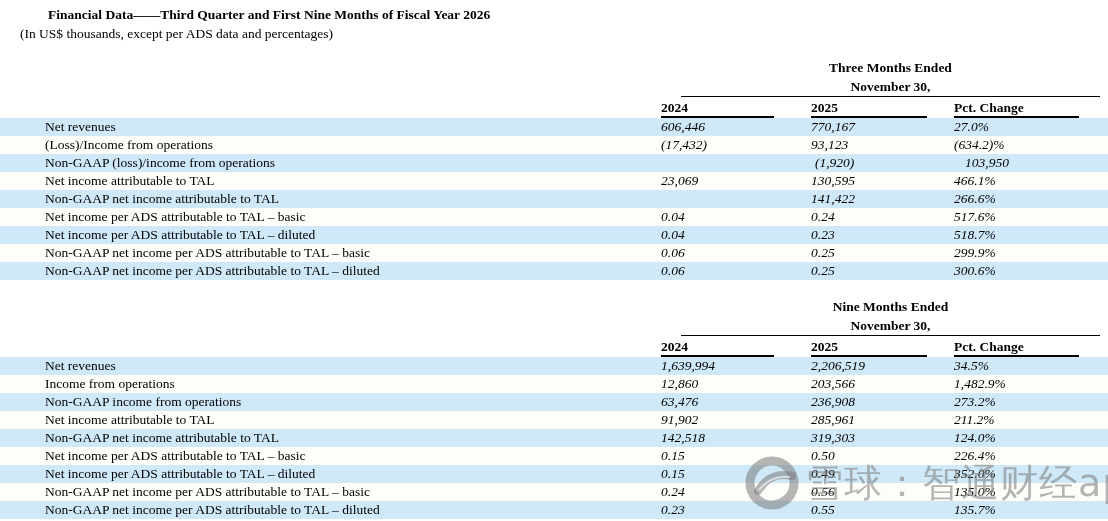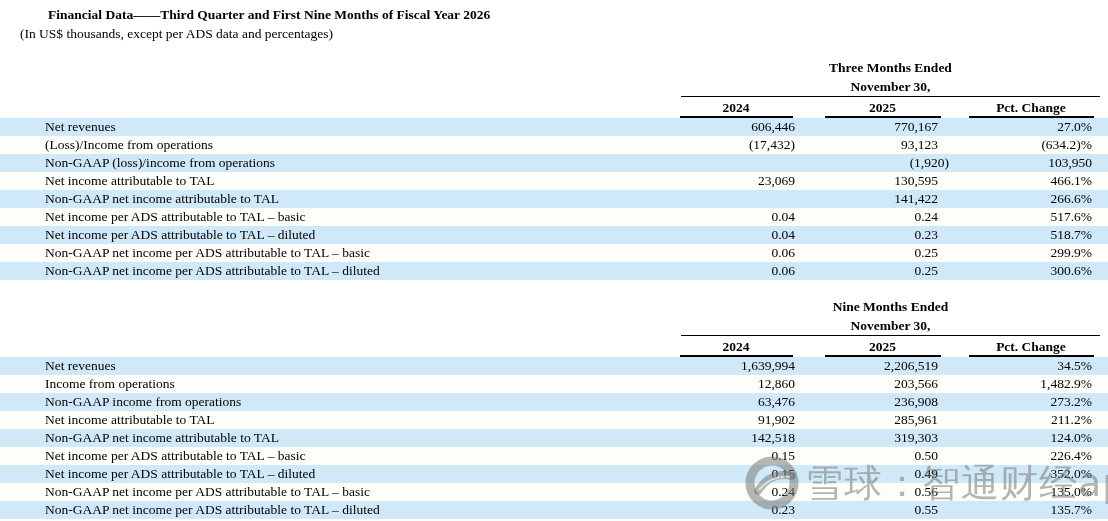--- a/index.html
+++ b/index.html
@@ -13,31 +13,31 @@
 
   .fin-table{margin-top:15px;}
   .fin-table.second{margin-top:17px;}
 
   .thead{display:flex;}
   .thead .spacer{flex:1;}
   .thead .cols{width:447px;}
   .period{margin-left:20px;margin-right:8px;text-align:center;font-weight:bold;line-height:19px;}
   .period.l2{border-bottom:1.5px solid #000;}
   .colrow{display:flex;line-height:16px;padding-top:3px;}
-  .colrow .ch{text-align:center;font-weight:bold;}
+  .colrow .ch{font-weight:bold;}
   .ch.c1{width:150px}.ch.c2{width:143px}.ch.c3{width:154px}
   .ch span{display:inline-block;border-bottom:2px solid #000;}
   .u1{width:113px}.u2{width:116px}.u3{width:125px}
 
   .rows .row{display:flex;height:18px;line-height:18px;padding-left:41px;}
   .rows .row:nth-child(odd){background:var(--stripe,#cfe9f8);}
   .rows .row:nth-child(even){background:#fdfefa;}
   .cell{white-space:nowrap;}
   .cell.label{flex:1;padding-left:4px;}
-  .cell.num{text-align:right;padding-right:16px;}
+  .cell.num{padding-right:16px;font-style:italic;}
   .num.n1{width:134px}.num.n2{width:127px}.num.n3{width:138px}
 
   .watermark{
     position:absolute;left:744px;top:455px;z-index:9;
     display:flex;align-items:center;gap:5px;pointer-events:none;
     color:rgba(122,122,122,0.55);
   }
   .wm-logo{width:56px;height:56px;flex:0 0 auto;}
   .wm-text{
     font-family:"DejaVu Sans", sans-serif;font-size:38px;line-height:56px;

